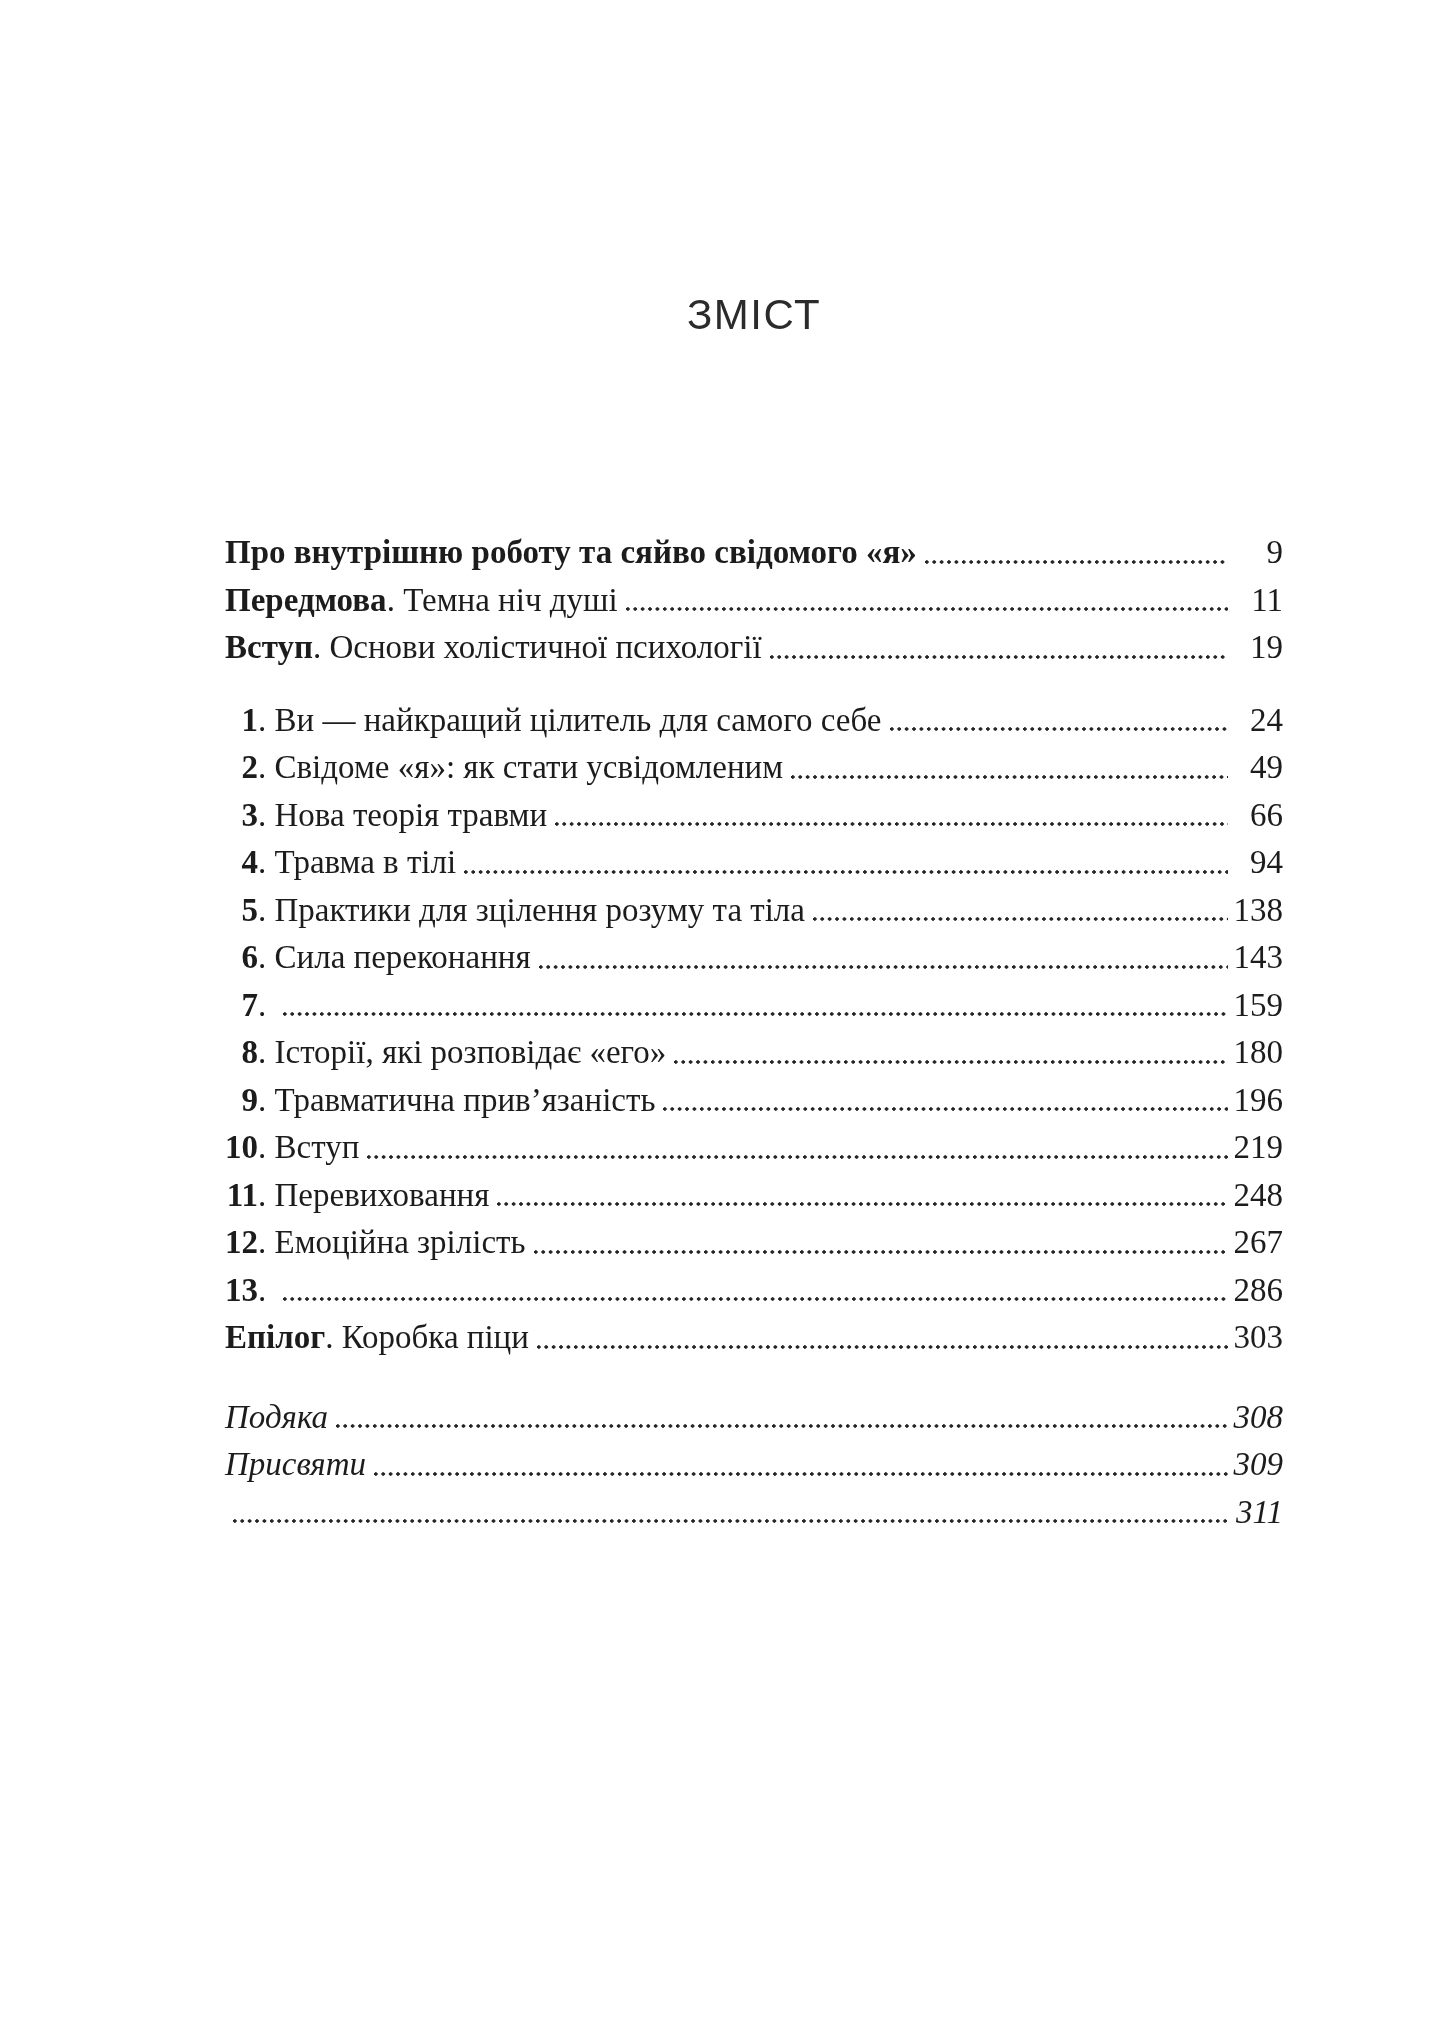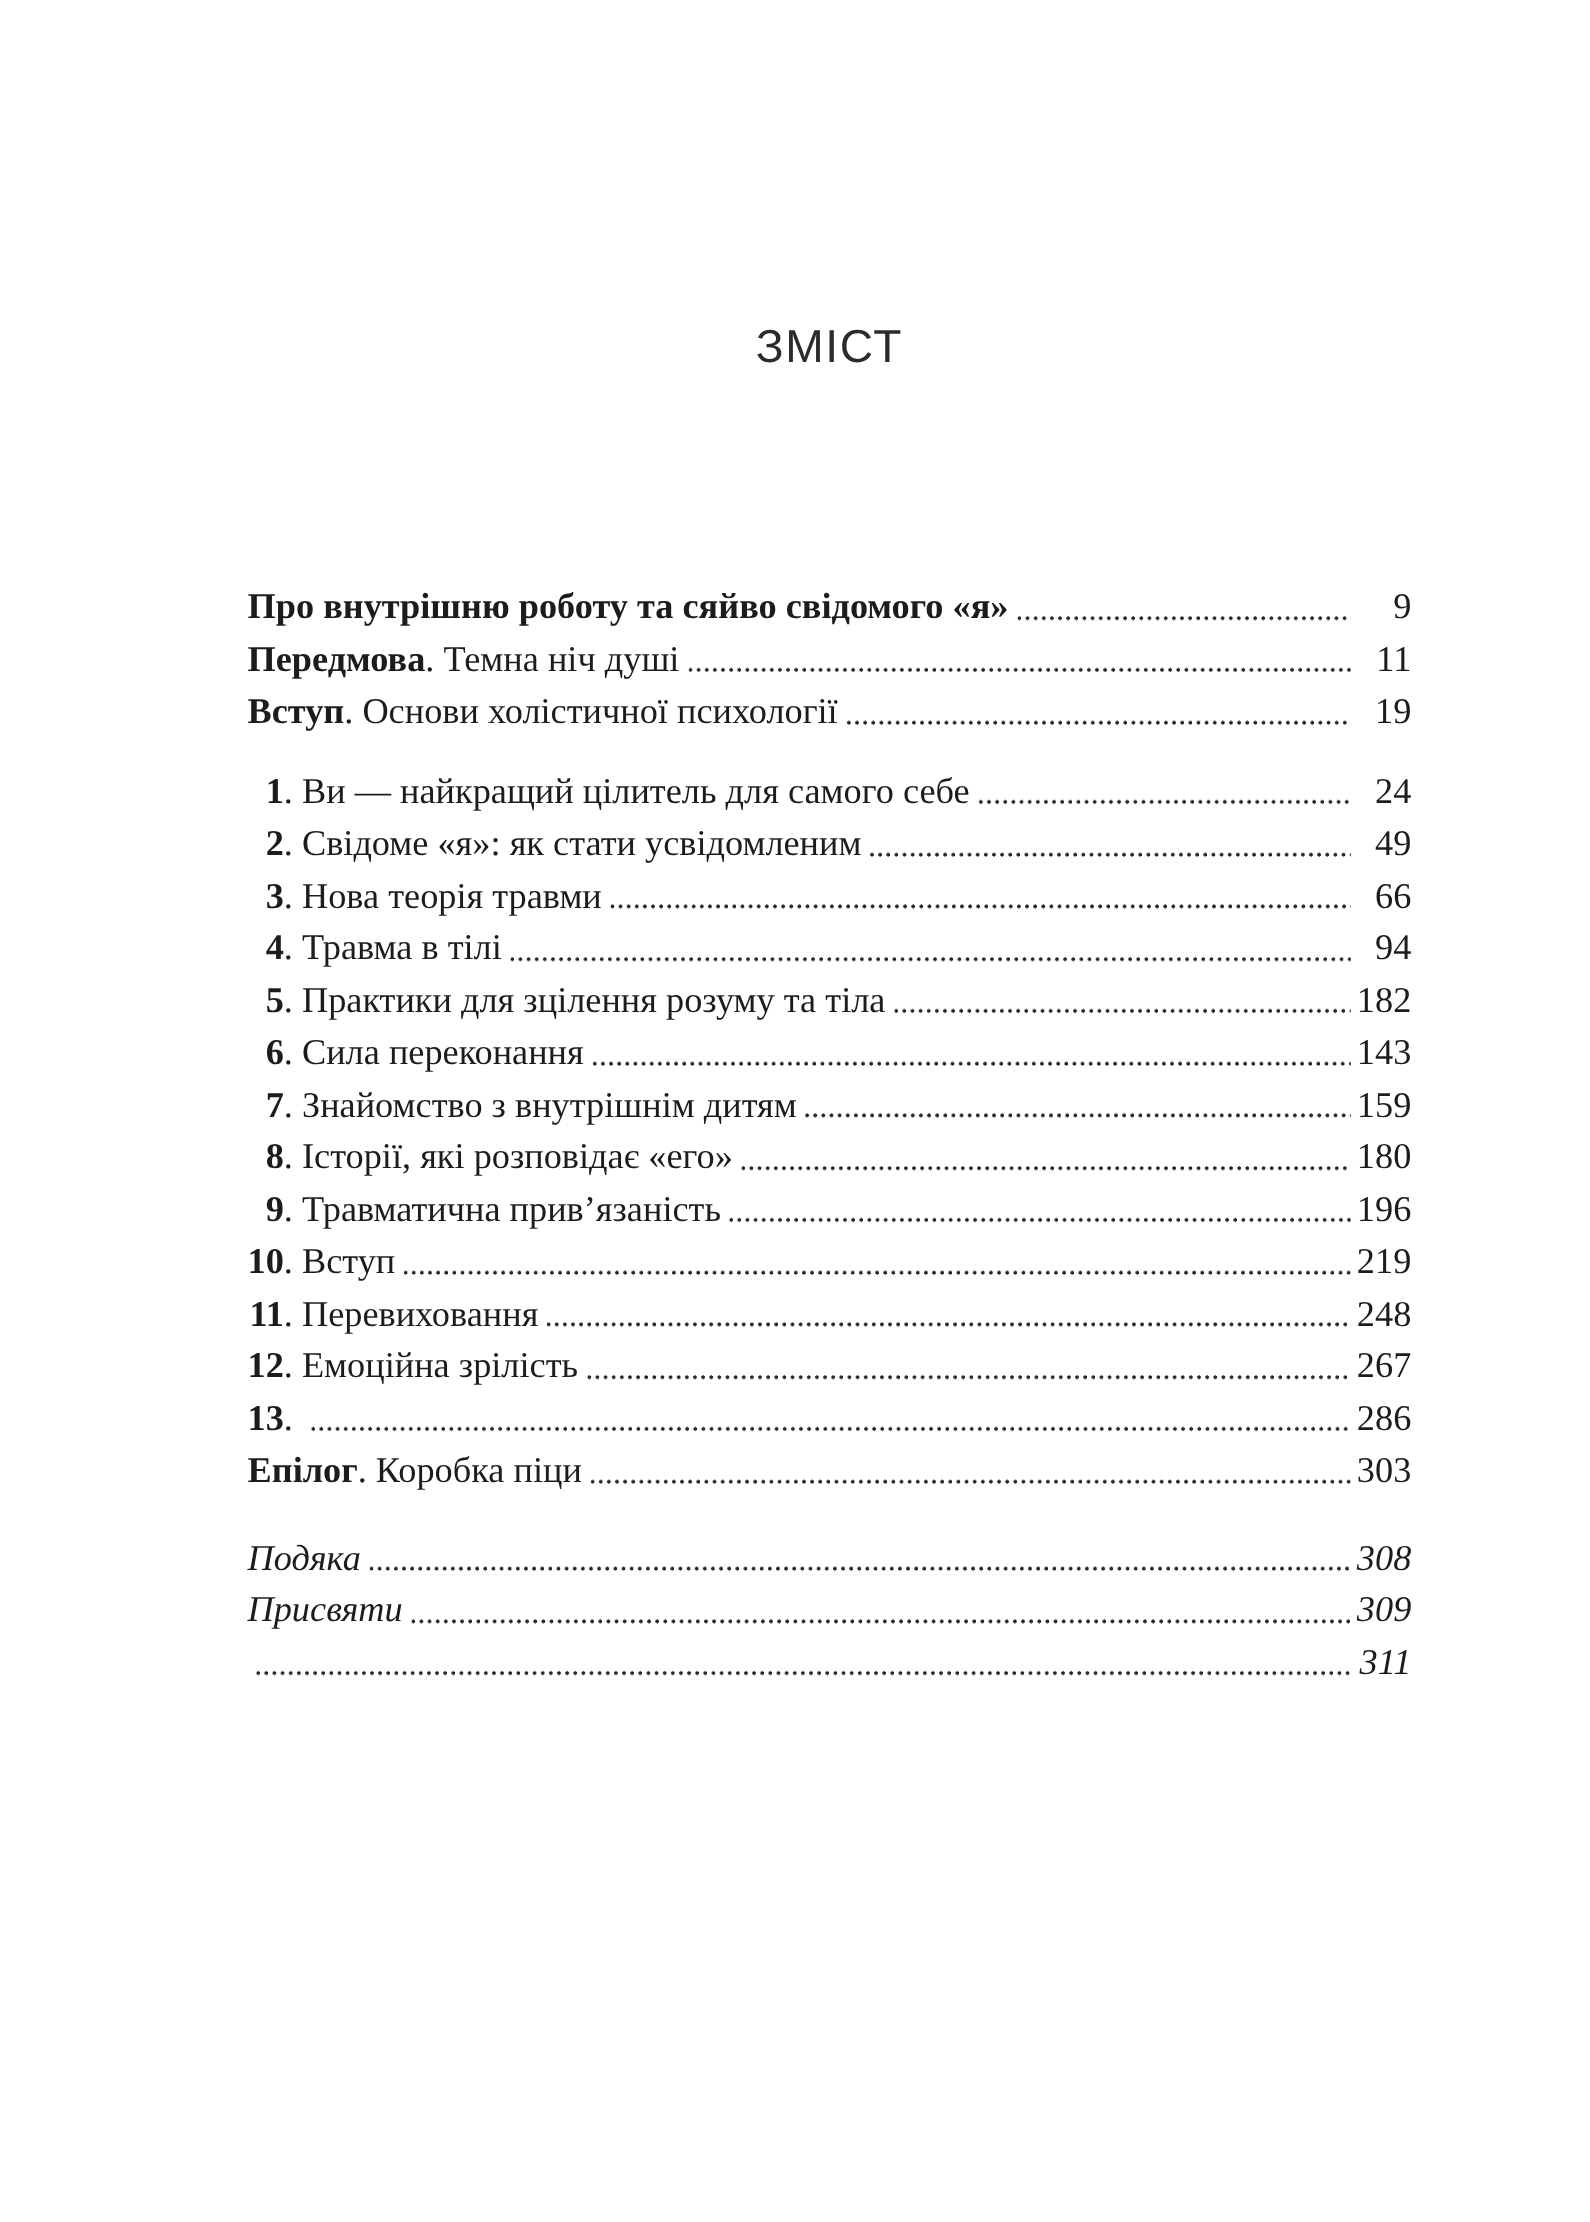--- a/index.html
+++ b/index.html
@@ -127,33 +127,32 @@
         <span class="sep">. </span>
         <span>Травма в тілі</span>
       <span class="leader"></span>
       <span class="pg">94</span>
     </div>
     <div class="row">
       <span class="num">5</span>
         <span class="sep">. </span>
         <span>Практики для зцілення розуму та тіла</span>
       <span class="leader"></span>
-      <span class="pg">182</span>
+      <span class="pg">138</span>
     </div>
     <div class="row">
       <span class="num">6</span>
         <span class="sep">. </span>
         <span>Сила переконання</span>
       <span class="leader"></span>
       <span class="pg">143</span>
     </div>
     <div class="row">
       <span class="num">7</span>
         <span class="sep">. </span>
-        <span>Знайомство з внутрішнім дитям</span>
       <span class="leader"></span>
       <span class="pg">159</span>
     </div>
     <div class="row">
       <span class="num">8</span>
         <span class="sep">. </span>
         <span>Історії, які розповідає «его»</span>
       <span class="leader"></span>
       <span class="pg">180</span>
     </div>

